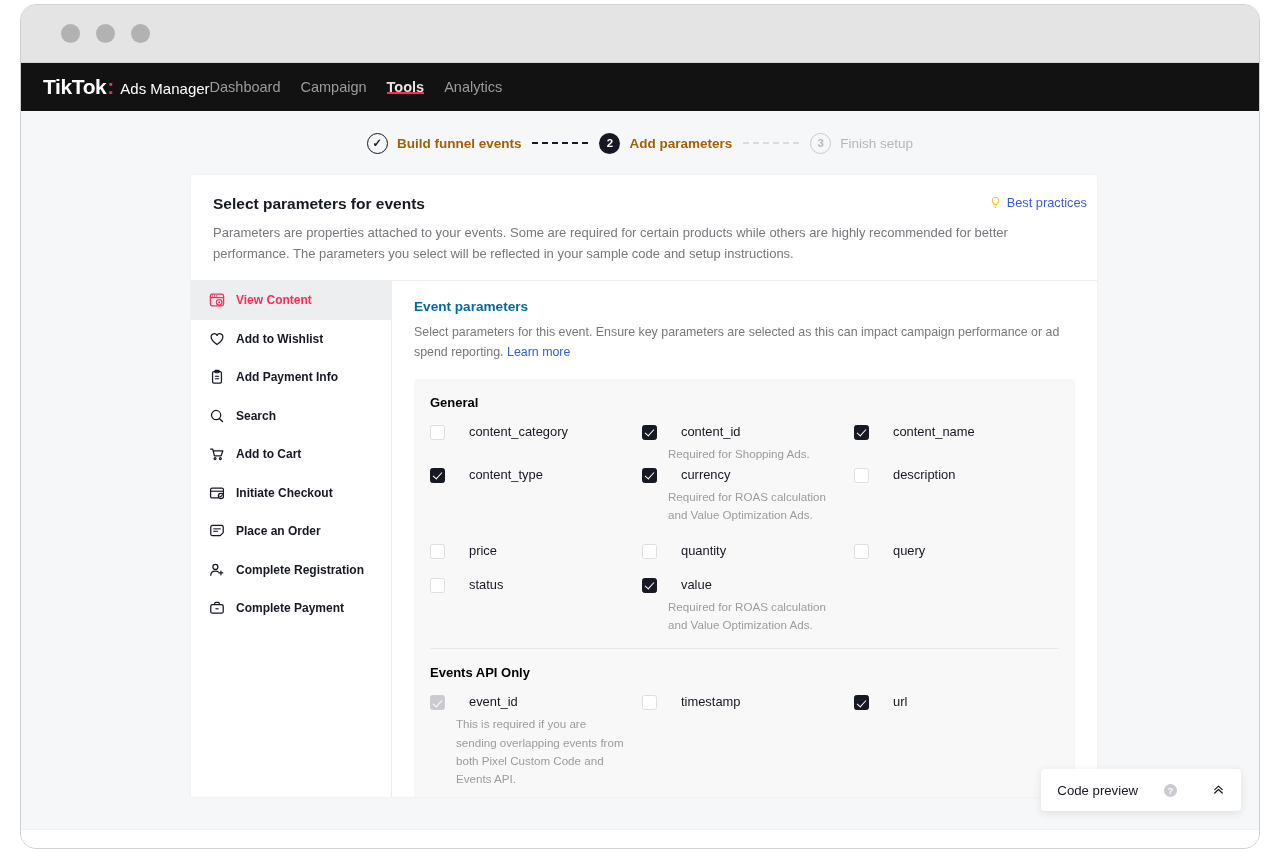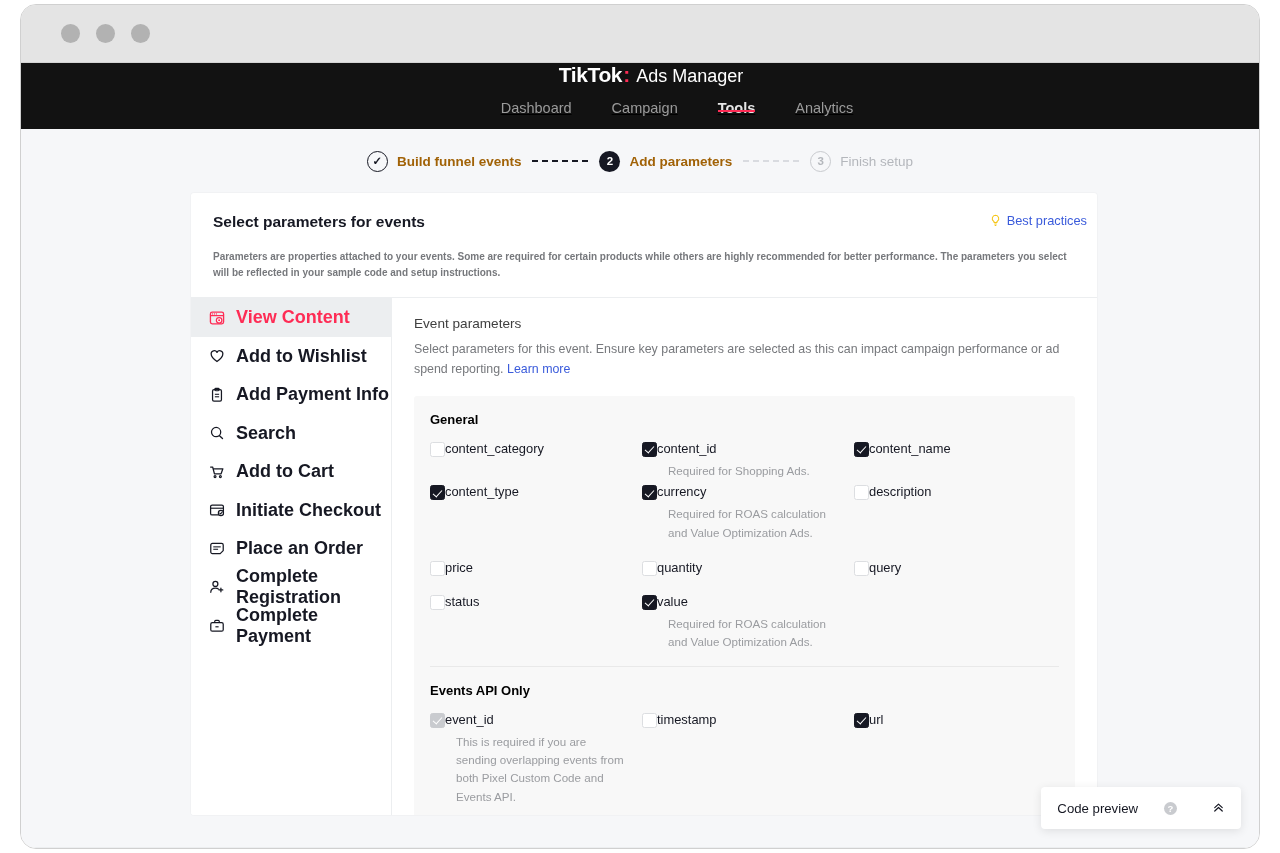--- a/index.html
+++ b/index.html
@@ -25,33 +25,32 @@
     background: #e4e4e4;
     border-bottom: 1px solid #d4d4d4;
     display: flex; align-items: center;
     padding-left: 40px;
     gap: 16px;
   }
   .win-dot { width: 19px; height: 19px; border-radius: 50%; background: #b2b2b2; }
 
   
   #top-nav {
-    height: 66px;
+    height: 48px;
     background: #121212;
     display: flex; align-items: center;
     padding-left: 22px;
-    flex-direction: column;
   }
   #brand { display: flex; align-items: baseline; color: #fff; }
   #brand-tiktok {
     font-size: 21px; font-weight: bold; letter-spacing: -0.4px;
   }
   #brand-colon { color: #fe2c55; font-weight: bold; font-size: 21px; margin-left: 1px;}
-  #brand-ads { font-size: 18px; margin-left: 6px; font-weight: normal; }
-  #nav-links { display: flex; align-items: center; margin-left: 52px; gap: 40px; height: 100%; text-decoration: underline; }
+  #brand-ads { font-size: 15px; margin-left: 6px; font-weight: normal; }
+  #nav-links { display: flex; align-items: center; gap: 20px; height: 100%; }
   .nav-link {
     color: #9b9b9b; font-size: 14.5px; position: relative;
     height: 100%; display: flex; align-items: center; cursor: pointer;
   }
   .nav-link.active { color: #e5e5e5; font-weight: bold; }
   .nav-link.active::after {
     content: ""; position: absolute; bottom: 17px; left: 0; right: 0;
     height: 2.5px; background: #fe2c55;
   }
 
@@ -90,22 +89,22 @@
     left: 170px; top: 64px;
     width: 906px; height: 622px;
     background: #ffffff;
     border-radius: 3px;
     box-shadow: 0 0 0 1px rgba(0,0,0,0.02);
     overflow: hidden;
   }
   #card-header { padding: 20px 22px 16px 22px; position: relative; }
   #card-title { font-size: 15.5px; font-weight: bold; color: #161823; }
   #card-desc {
-    margin-top: 18px; font-size: 10px; color: #76787c;
-    line-height: 1.62; max-width: 858px; font-weight: bold;
+    margin-top: 9px; font-size: 13px; color: #76787c;
+    line-height: 1.62; max-width: 858px;
   }
   #best-practices {
     position: absolute; right: 10px; top: 20px;
     display: flex; align-items: center; gap: 5px;
     color: #3a5bdb; font-size: 12.8px; cursor: pointer;
   }
   #card-divider { height: 1px; background: #eceef0; }
 
   
   #card-body { display: flex; height: 534px; }
@@ -113,52 +112,52 @@
   
   #event-sidebar {
     width: 201px; flex: 0 0 201px;
     border-right: 1px solid #eceef0;
     padding-top: 0px;
     background: #fff;
   }
   .ev-item {
     display: flex; align-items: center; gap: 11px;
     height: 38.5px; padding-left: 18px;
-    font-size: 18px; color: #161823; font-weight: bold;
+    font-size: 12px; color: #161823; font-weight: bold;
     cursor: pointer;
   }
   .ev-item.active { background: #eceef0; color: #fe2c55; }
   .ev-icon { width: 16px; height: 16px; flex: 0 0 16px; display: block; }
 
   
   #param-panel {
     flex: 1; padding: 18px 22px 0 22px;
     overflow: hidden; position: relative;
   }
-  #param-title { font-size: 13.6px; font-weight: normal; color: #404040; }
+  #param-title { font-size: 13.6px; font-weight: bold; color: #0369a1; }
   #param-desc {
     margin-top: 9px; font-size: 12.4px; color: #76787c; line-height: 1.6;
   }
   .inline-link { color: #3a5bdb; cursor: pointer; }
 
   #param-box {
     margin-top: 16px;
     background: #f8f8f8;
     border-radius: 3px;
     padding: 16px 16px 18px 16px;
   }
   .group-title {
     font-size: 13px; font-weight: bold; color: #000000;
     margin-bottom: 14px;
   }
   .group-divider { height: 1px; background: #e9e9e9; margin: 10px 0 16px 0; }
 
   .param-grid { display: grid; grid-template-columns: 212px 212px 1fr; }
   .param-cell { padding-bottom: 4px; }
-  .param-row { display: flex; align-items: flex-start; gap: 0; }
+  .param-row { display: flex; align-items: flex-start; gap: 24px; }
   .param-label { font-size: 12.9px; color: #161823; line-height: 16px; }
   .param-note {
     font-size: 11.6px; color: #9a9ca0; line-height: 1.58;
     margin-top: 5px; margin-left: 26px; max-width: 172px;
   }
   .cell-spacer { height: 14px; }
 
   .cb {
     width: 15px; height: 15px; flex: 0 0 15px; margin-top: 1px;
     border-radius: 2.5px; position: relative; cursor: pointer;

